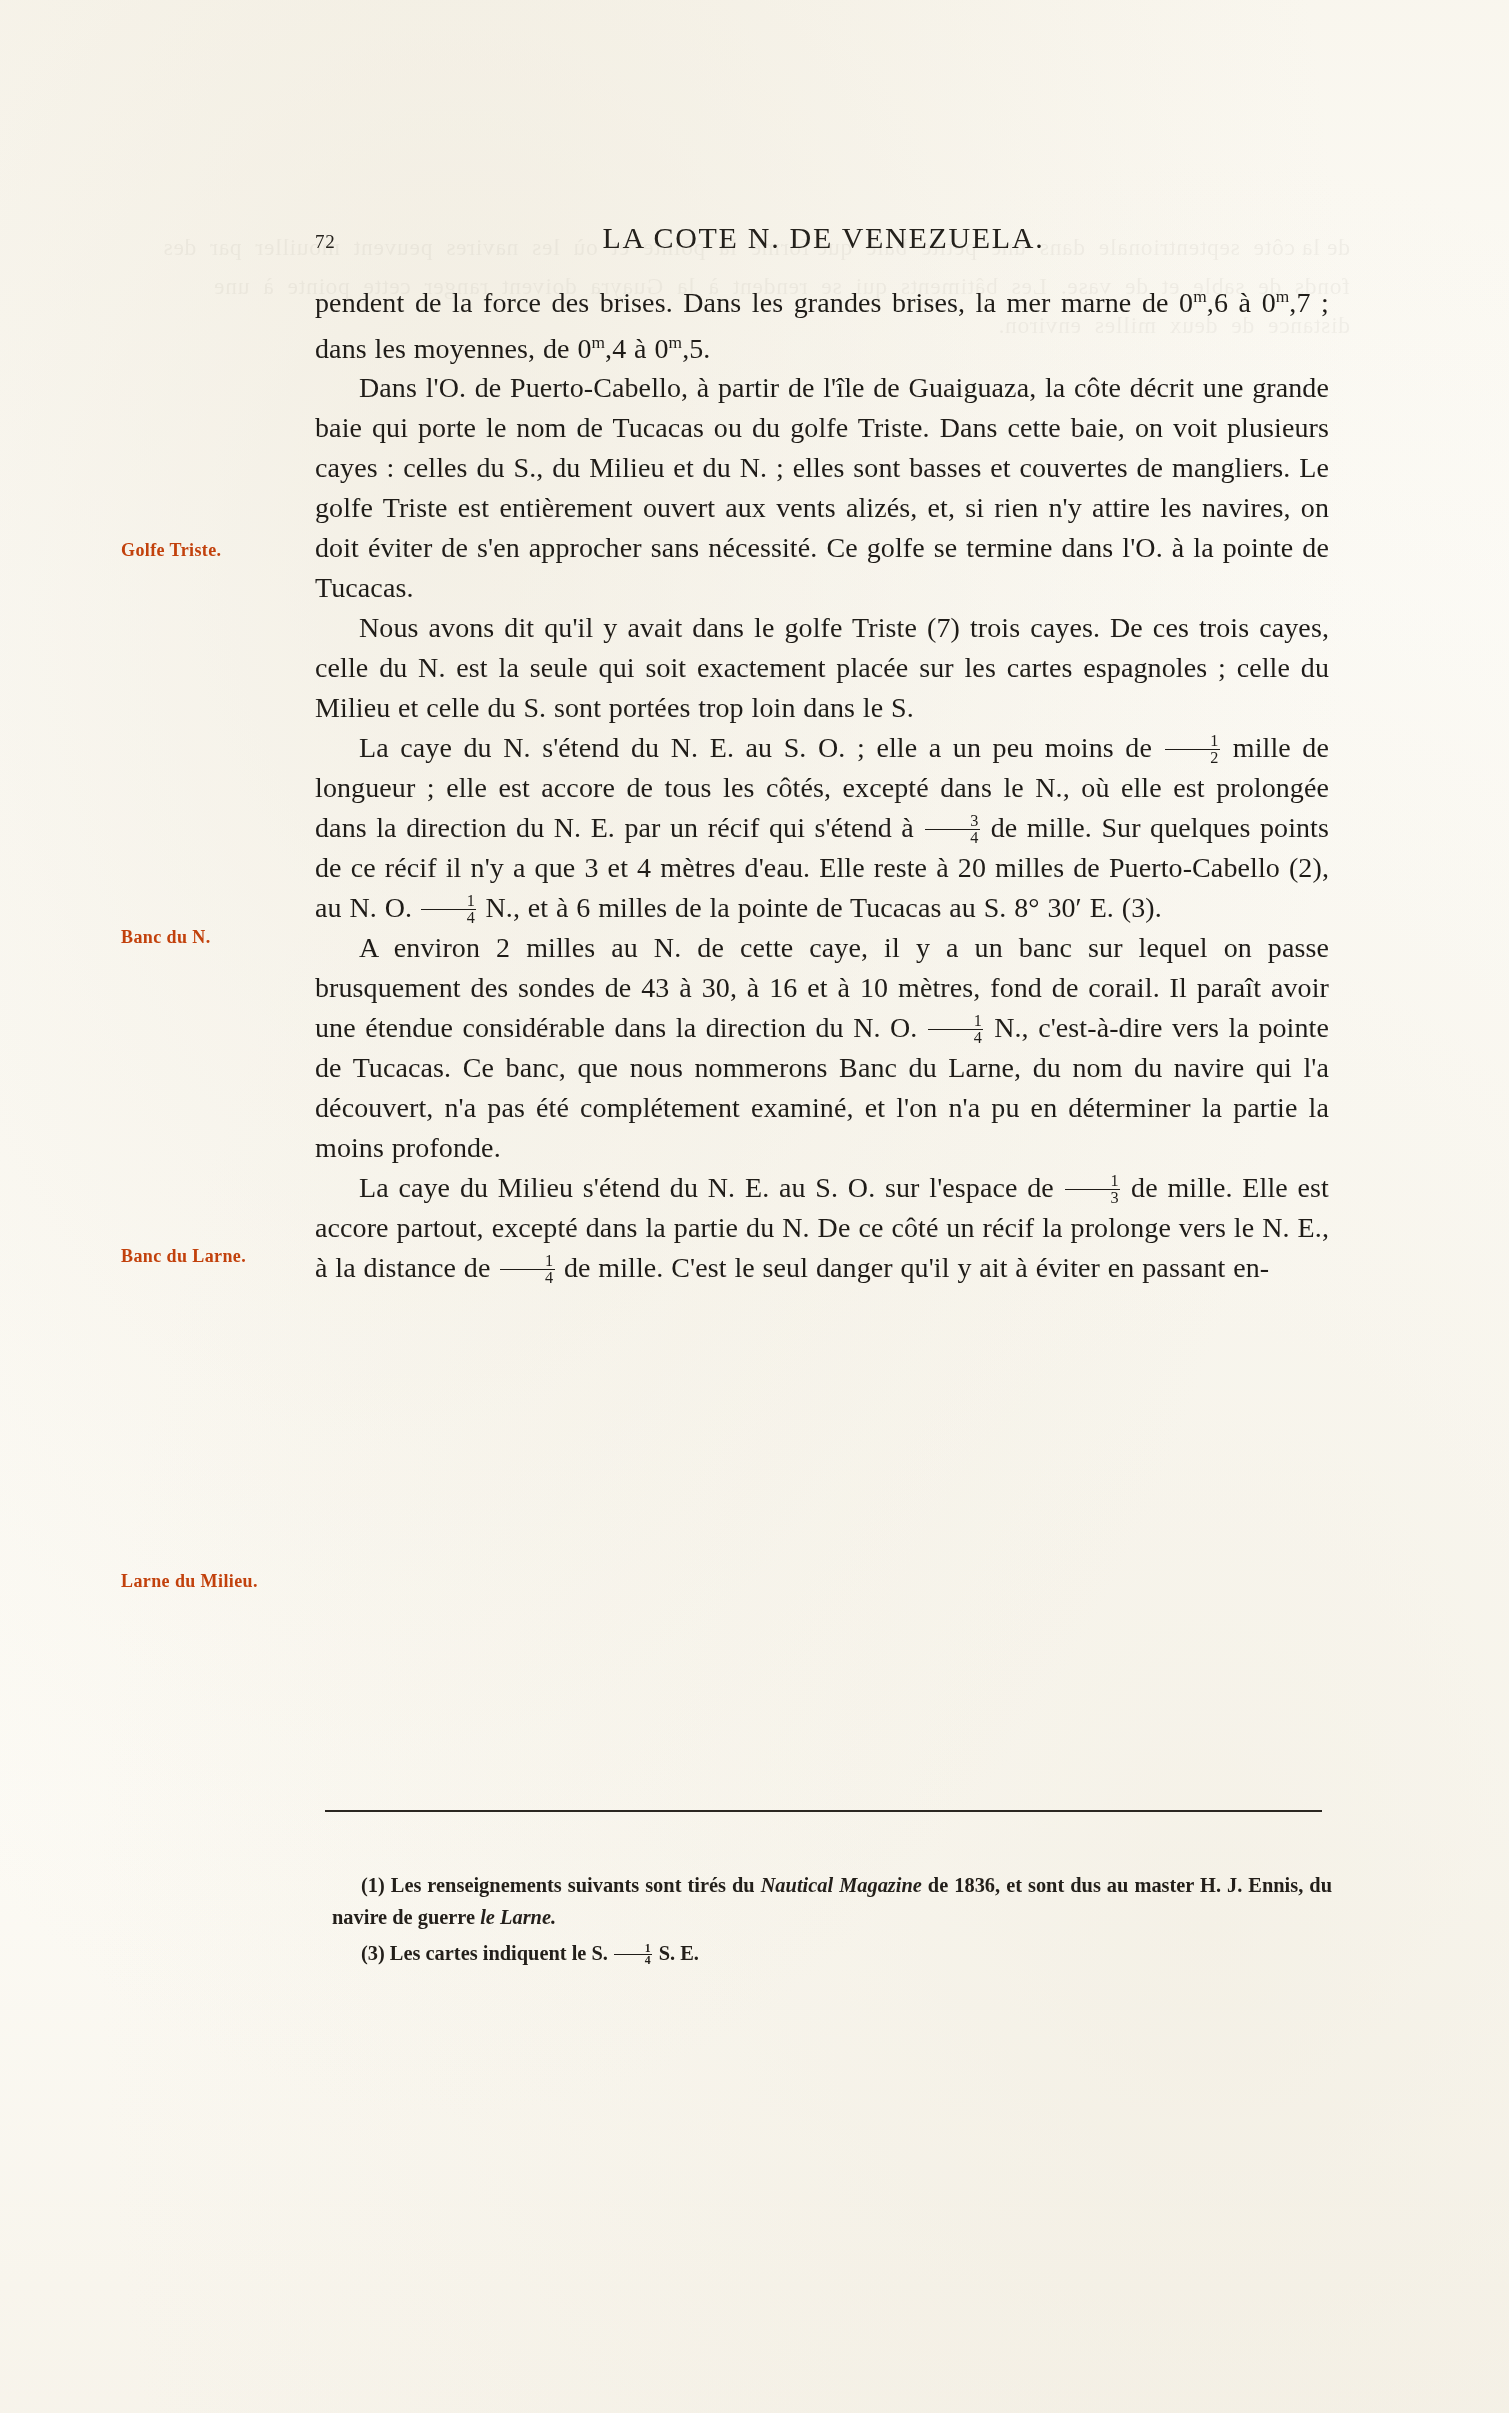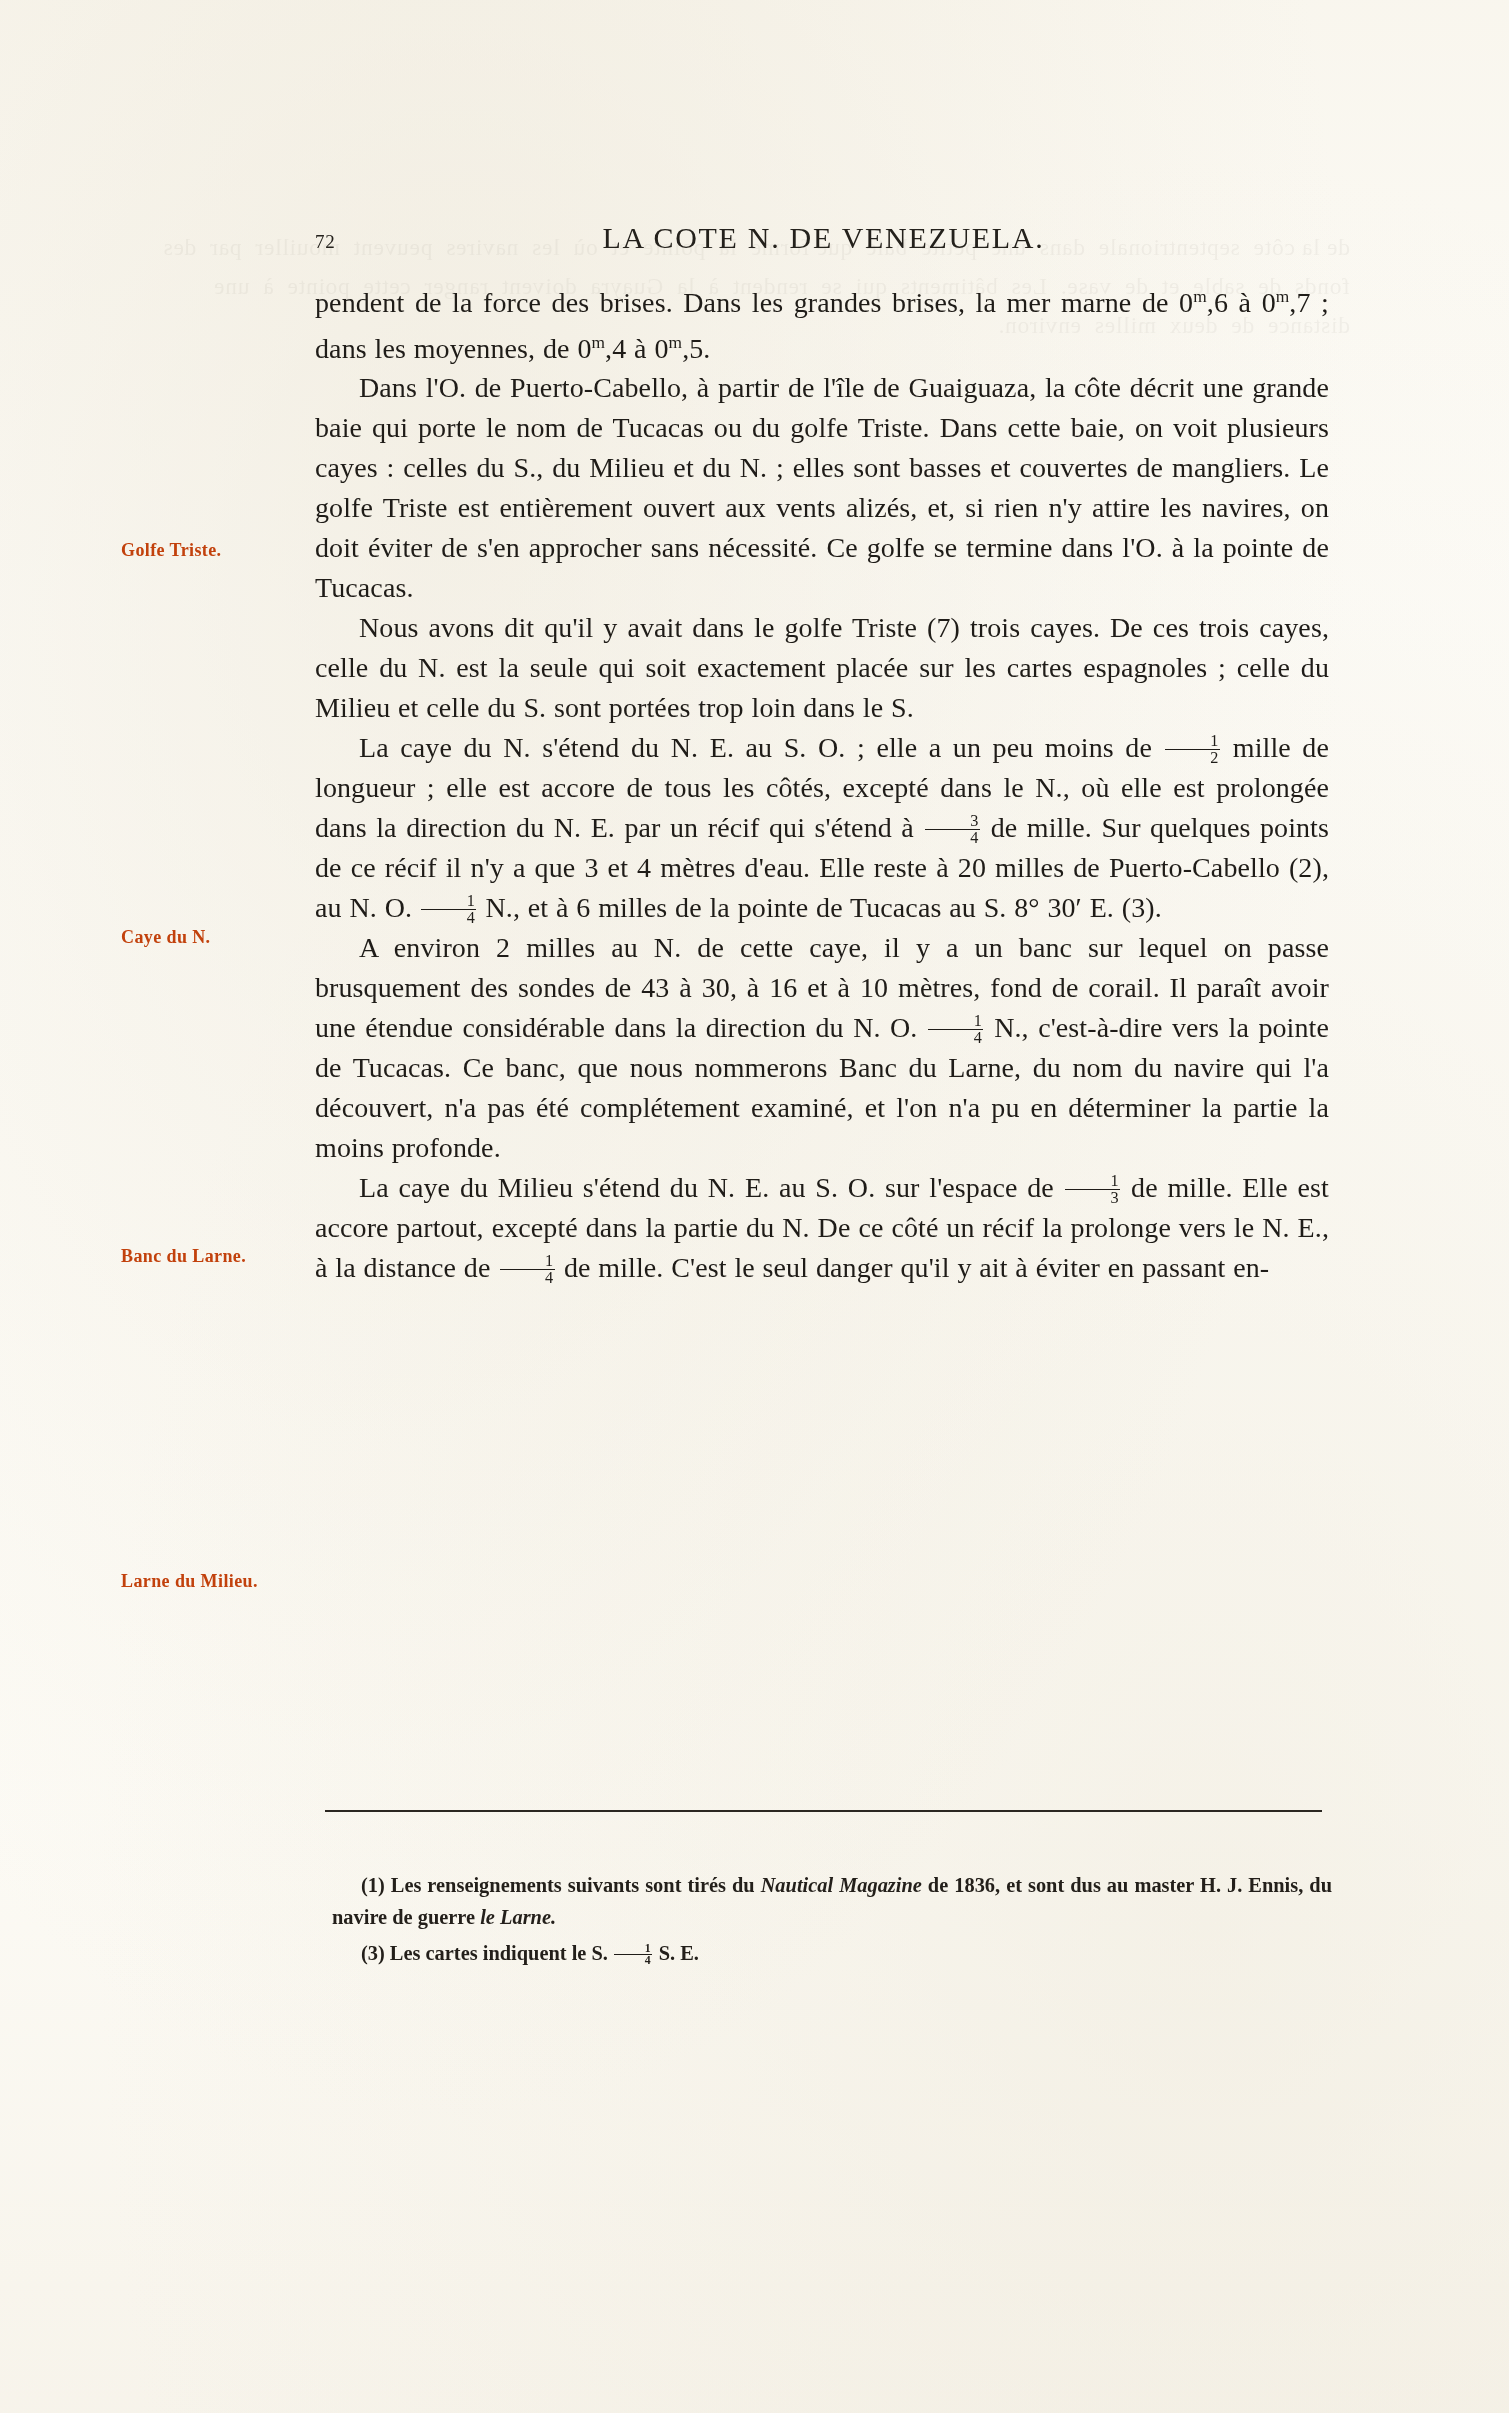--- a/index.html
+++ b/index.html
@@ -172,21 +172,21 @@
   <div class="body-col">
     <p class="para">pendent de la force des brises. Dans les grandes brises, la mer marne de 0<span class="sup">m</span>,6 à 0<span class="sup">m</span>,7 ; dans les moyennes, de 0<span class="sup">m</span>,4 à 0<span class="sup">m</span>,5.</p>
     <p class="para indent">Dans l'O. de Puerto-Cabello, à partir de l'île de Guaiguaza, la côte décrit une grande baie qui porte le nom de Tucacas ou du golfe Triste. Dans cette baie, on voit plusieurs cayes : celles du S., du Milieu et du N. ; elles sont basses et couvertes de mangliers. Le golfe Triste est entièrement ouvert aux vents alizés, et, si rien n'y attire les navires, on doit éviter de s'en approcher sans nécessité. Ce golfe se termine dans l'O. à la pointe de Tucacas.</p>
     <p class="para indent">Nous avons dit qu'il y avait dans le golfe Triste (7) trois cayes. De ces trois cayes, celle du N. est la seule qui soit exactement placée sur les cartes espagnoles ; celle du Milieu et celle du S. sont portées trop loin dans le S.</p>
     <p class="para indent">La caye du N. s'étend du N. E. au S. O. ; elle a un peu moins de <span class="frac"><span class="num">1</span><span class="den">2</span></span> mille de longueur ; elle est accore de tous les côtés, excepté dans le N., où elle est prolongée dans la direction du N. E. par un récif qui s'étend à <span class="frac"><span class="num">3</span><span class="den">4</span></span> de mille. Sur quelques points de ce récif il n'y a que 3 et 4 mètres d'eau. Elle reste à 20 milles de Puerto-Cabello (2), au N. O. <span class="frac"><span class="num">1</span><span class="den">4</span></span> N., et à 6 milles de la pointe de Tucacas au S. 8° 30′ E. (3).</p>
     <p class="para indent">A environ 2 milles au N. de cette caye, il y a un banc sur lequel on passe brusquement des sondes de 43 à 30, à 16 et à 10 mètres, fond de corail. Il paraît avoir une étendue considérable dans la direction du N. O. <span class="frac"><span class="num">1</span><span class="den">4</span></span> N., c'est-à-dire vers la pointe de Tucacas. Ce banc, que nous nommerons Banc du Larne, du nom du navire qui l'a découvert, n'a pas été complétement examiné, et l'on n'a pu en déterminer la partie la moins profonde.</p>
     <p class="para indent">La caye du Milieu s'étend du N. E. au S. O. sur l'espace de <span class="frac"><span class="num">1</span><span class="den">3</span></span> de mille. Elle est accore partout, excepté dans la partie du N. De ce côté un récif la prolonge vers le N. E., à la distance de <span class="frac"><span class="num">1</span><span class="den">4</span></span> de mille. C'est le seul danger qu'il y ait à éviter en passant en-</p>
   </div>
 
   <div class="sidenote" style="top:540px">Golfe Triste.</div>
-  <div class="sidenote" style="top:927px">Caye du N.</div>
+  <div class="sidenote" style="top:927px">Banc du N.</div>
   <div class="sidenote" style="top:1246px">Banc du Larne.</div>
   <div class="sidenote" style="top:1571px">Larne du Milieu.</div>
 
   <div class="foot-rule"></div>
 
   <div class="footnotes">
     <p class="fn first">(1) Les renseignements suivants sont tirés du <span class="it">Nautical Magazine</span> de 1836, et sont dus au master H. J. Ennis, du navire de guerre <span class="it">le Larne.</span></p>
     <p class="fn other">(3) Les cartes indiquent le S. <span class="frac"><span class="num">1</span><span class="den">4</span></span> S. E.</p>
   </div>
 

